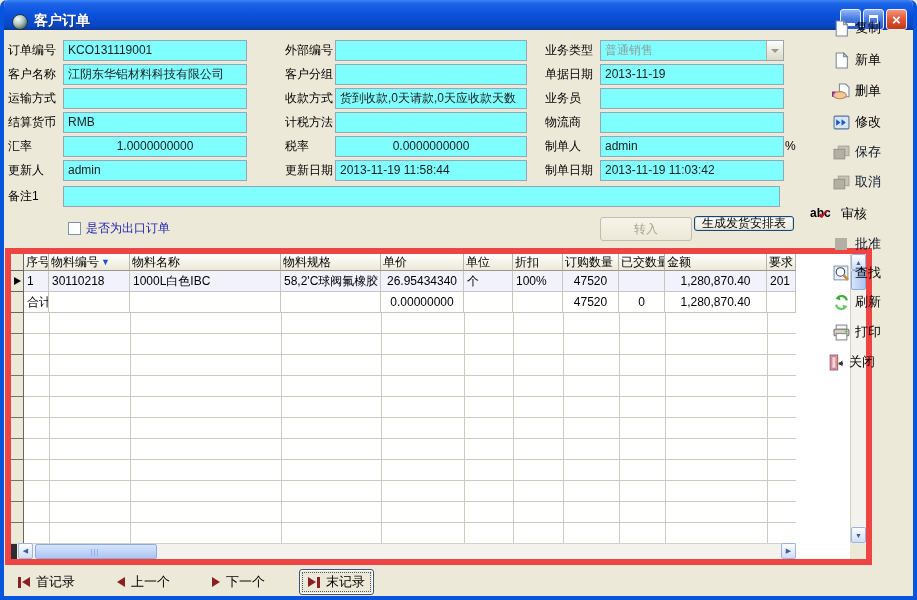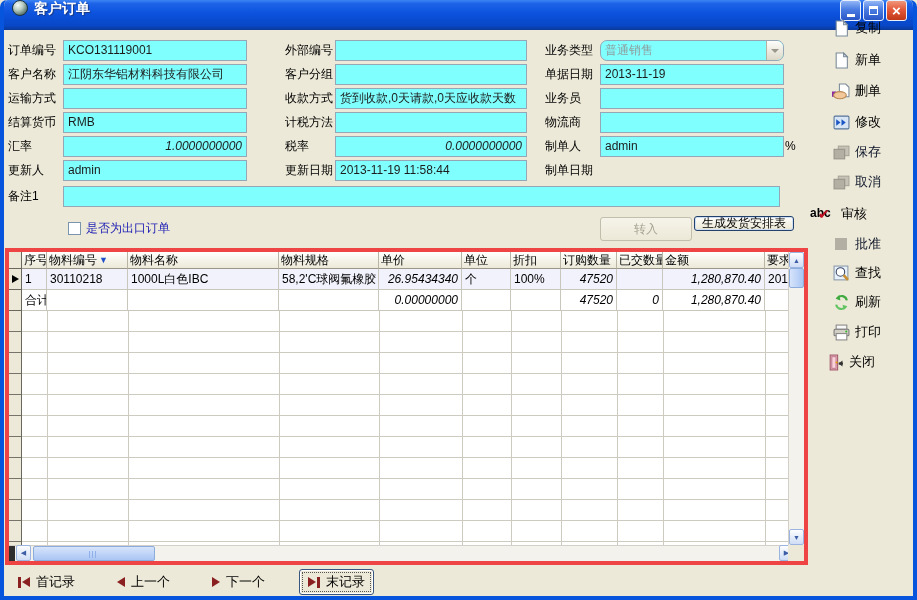--- a/index.html
+++ b/index.html
@@ -2,64 +2,64 @@
 <html><head>
 <meta charset="utf-8">
 <style>
   * { margin:0; padding:0; box-sizing:border-box; }
   html,body { width:917px; height:600px; font-family:"Liberation Sans","DejaVu Sans",sans-serif; background:#ECE9D8; }
   .window { position:relative; width:917px; height:600px; border:4px solid #0855DD; border-top:none;
             border-radius:7px 7px 0 0; overflow:hidden; background:#ECE9D8; }
   
   .titlebar { position:absolute; left:0; top:0; right:0; height:30px;
     background:linear-gradient(180deg,#3d85f3 0%,#1c63e8 12%,#0c52dd 45%,#0847c6 85%,#0a3da6 96%,#0d3794 100%);
-    display:flex; align-items:flex-start; padding:0 6px; border-radius:4px 4px 0 0; }
+    display:flex; align-items:flex-end; padding:0 6px; border-radius:4px 4px 0 0; }
   .app-icon { width:16px; height:16px; border-radius:50%; margin:0 6px 0 2px;
     background:radial-gradient(circle at 35% 30%, #f4fbf6, #b8ccc2 38%, #7a958c 62%, #32494a 92%);
     border:1px solid #1d3340; }
   .title-text { color:#fff; font-weight:bold; font-size:14px; text-shadow:1px 1px 1px #1c3a80; }
   .win-btns { margin-left:auto; display:flex; gap:2px; }
   .wb { width:21px; height:21px; border-radius:3px; border:1px solid #e8f0fc; display:flex;
         align-items:center; justify-content:center; }
   .wb.bluish { background:linear-gradient(#93b6f5,#4a7ce2 45%,#2a56c6); }
   .wb.reddish { background:linear-gradient(#f0967c,#e4593a 45%,#c03818); color:#fff; font-size:15px;
         font-weight:bold; line-height:1; }
   .g-min { width:8px; height:3px; background:#fff; margin-top:10px; }
   .g-max { width:9px; height:9px; border:1px solid #fff; border-top:3px solid #fff; }
   
   .content { position:absolute; left:0; top:30px; right:0; bottom:0; background:#ECE9D8; }
   
   .f-label { position:absolute; height:21px; line-height:21px; font-size:12px; color:#000; white-space:nowrap; }
   .f-field { position:absolute; height:21px; line-height:19px; background:#80FFFF; border:1px solid #95a7b6;
              font-size:12px; color:#1c1c1c; padding:0 4px; overflow:hidden; white-space:nowrap; }
-  .num { text-align:right;font-style:italic; }
+  .num { text-align:center; }
   .r0{top:10px} .r1{top:34px} .r2{top:58px} .r3{top:82px} .r4{top:106px} .r5{top:130px} .r6{top:156px}
   .lc1{left:4px} .fc1{left:59px; width:184px}
   .lc2{left:281px} .fc2{left:331px; width:192px}
   .lc3{left:541px} .fc3{left:596px; width:184px}
-  .combo { display:flex; align-items:center; padding:0;border-radius:7px; }
+  .combo { display:flex; align-items:center; padding:0; }
   .combo .combo-text { flex:1; color:#8e9e9e; padding:0 4px; overflow:hidden; white-space:nowrap; }
   .combo .combo-btn { width:17px; height:19px; background:linear-gradient(#fdfdfa,#dcd8c8);
      border-left:1px solid #b5b1a0; display:flex; align-items:center; justify-content:center; }
   .combo .arr { width:0; height:0; border-left:4px solid transparent; border-right:4px solid transparent;
      border-top:4px solid #9a968a; }
   .pct { position:absolute; left:781px; top:106px; height:21px; line-height:21px; font-size:12px; }
   
   .chk-row { position:absolute; left:64px; top:190px; display:flex; align-items:center; gap:5px; }
   .chk-box { width:13px; height:13px; background:#fff; border:1px solid #7a94ae; }
   .chk-label { font-size:12px; color:#1c1cb4; }
   .btn { position:absolute; font-size:12px; display:flex; align-items:center; justify-content:center; }
   .btn-transfer { left:596px; top:187px; width:92px; height:24px; color:#a6a290;
      background:linear-gradient(#f6f4ea,#ece9d8); border:1px solid #c2beac; border-radius:3px; }
   .btn-generate { left:690px; top:186px; width:100px; height:15px; color:#000;
      background:linear-gradient(#fefefc,#f0eddc 80%,#e4e0cc); border:1px solid #24416e; border-radius:3px;
      box-shadow:inset 0 0 0 1px #cfe0f4; }
   
-  .grid { position:absolute; left:1px; top:218px; width:803px; height:317px; background:#fff;
-          border:4px solid #ef4444; }
+  .grid { position:absolute; left:1px; top:218px; width:867px; height:317px; background:#fff;
+          border:6px solid #ef4444; }
   .g-header { position:absolute; left:0; top:0; width:785px; height:17px; display:flex; }
   .hcell { height:17px; background:linear-gradient(#fffffd,#ece9d8); border-right:1px solid #b9b5a5;
            border-bottom:1px solid #9a968a; font-size:12px; line-height:16px; padding:0 2px;
            overflow:hidden; white-space:nowrap; display:flex; align-items:center; gap:2px; }
   .sort-ind { color:#2050c8; font-size:9px; }
   .g-row { position:absolute; left:0; width:785px; height:21px; display:flex; }
   .row1 { top:17px; box-shadow:inset 0 1px 0 #000, inset 0 -1px 0 #000; }
   .row1 .cell { background:#f2f2fc; }
   .sumrow { top:38px; }
   .cell { height:21px; font-size:12px; line-height:20px; padding:0 3px; border-right:1px solid #c9c6bc;
@@ -176,20 +176,21 @@
     </span>
     <span class="f-label r1 lc3">单据日期</span>
     <span class="f-field r1 fc3">2013-11-19</span>
     <span class="f-label r2 lc3">业务员</span>
     <span class="f-field r2 fc3"></span>
     <span class="f-label r3 lc3">物流商</span>
     <span class="f-field r3 fc3"></span>
     <span class="f-label r4 lc3">制单人</span>
     <span class="f-field r4 fc3">admin</span>
     <span class="f-label r5 lc3">制单日期</span>
+    <span class="f-field r5 fc3">2013-11-19 11:03:42</span>
     <span class="pct">%</span>
 
     <span class="f-label r6 lc1">备注1</span>
     <span class="f-field r6" style="left:59px; width:717px;"></span>
 
     <span class="chk-row">
       <span class="chk-box"></span>
       <span class="chk-label">是否为出口订单</span>
     </span>
     <span class="btn btn-transfer">转入</span>

